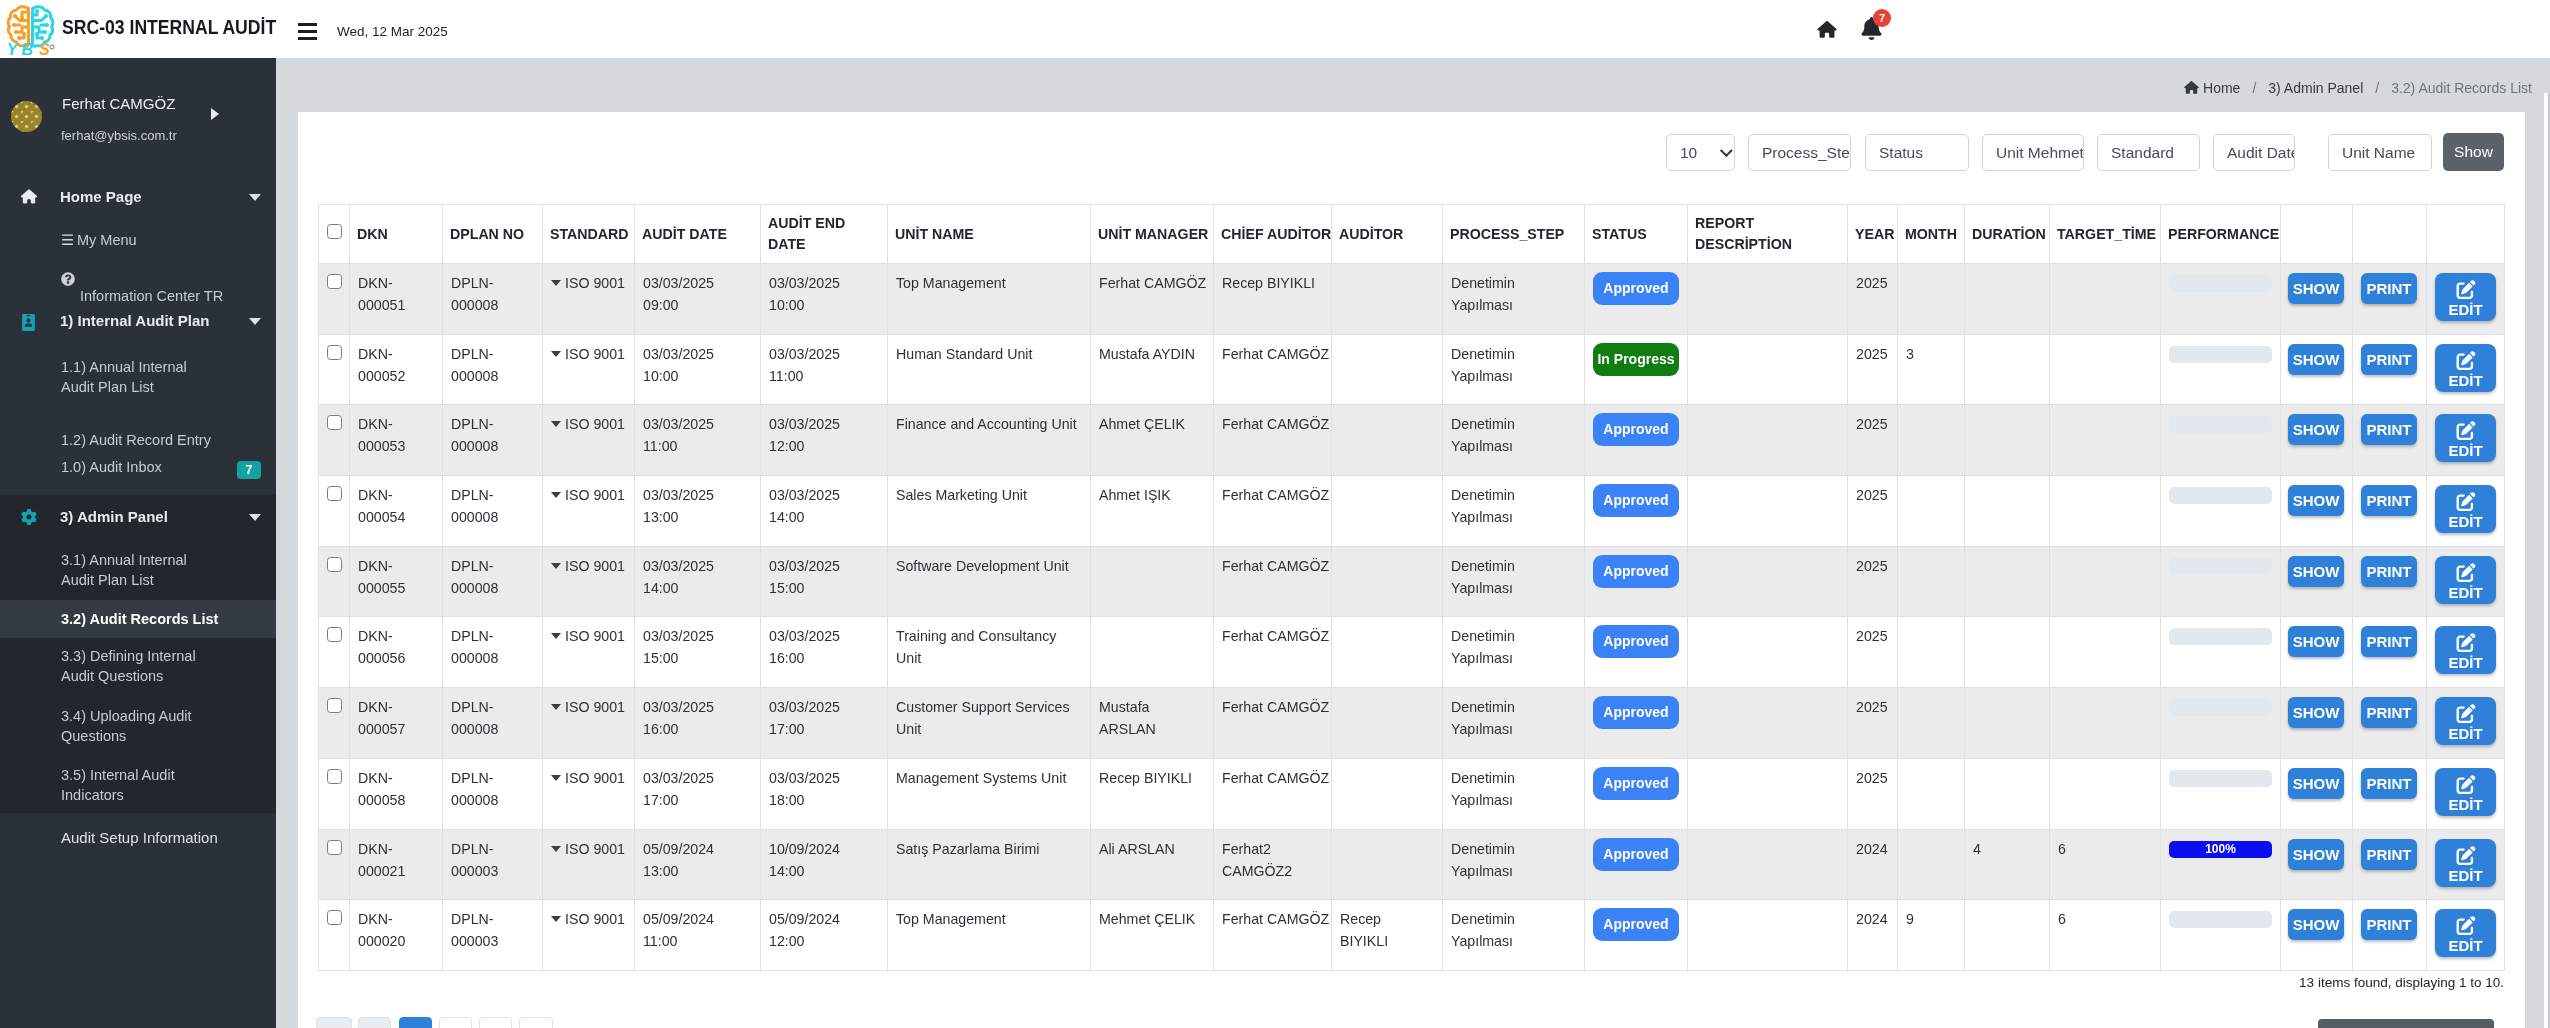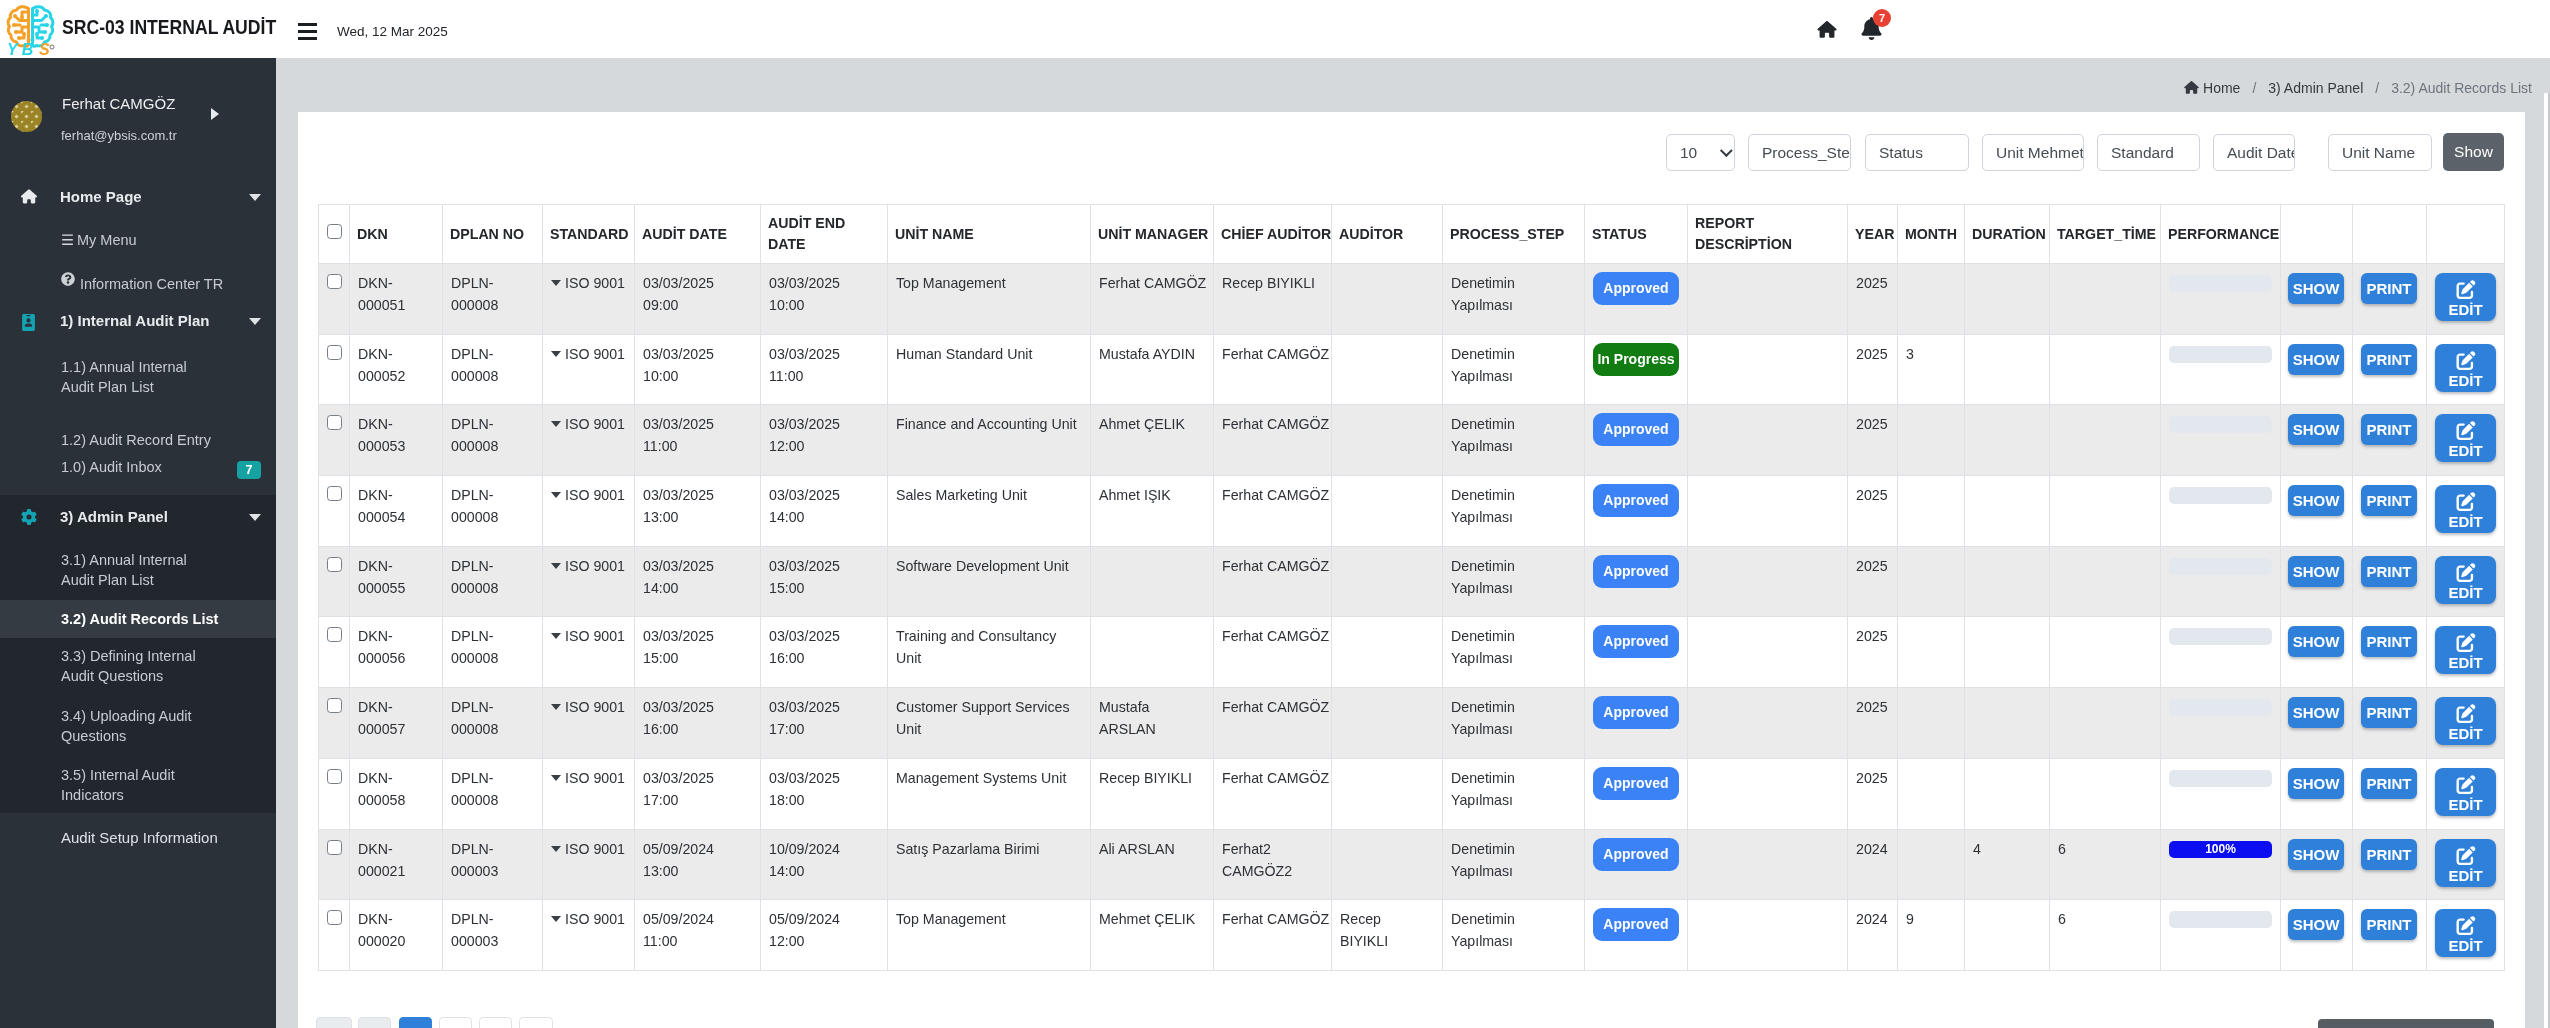--- a/index.html
+++ b/index.html
@@ -154,21 +154,21 @@
       </svg>
     <div class="si" style="top:129px">Home Page</div>
     <div class="caret-d" style="top:136px"></div>
 
     <span class="ss" style="top:172px;left:61px;color:#d2d7db">☰</span>
     <div class="ss" style="top:172px;left:77px">My Menu</div>
 
     <svg class="sicon" style="top:214px;left:61px" width="14" height="14" viewBox="0 0 512 512">
         <path fill="#ccd1d6" d="M504 256c0 136.997-111.043 248-248 248S8 392.997 8 256C8 119.083 119.043 8 256 8s248 111.083 248 248zM262.655 90c-54.497 0-89.255 22.957-116.549 63.758-3.536 5.286-2.353 12.415 2.715 16.258l34.699 26.31c5.205 3.947 12.621 3.008 16.665-2.122 17.864-22.658 30.113-35.797 57.303-35.797 20.429 0 45.698 13.148 45.698 32.958 0 14.976-12.363 22.667-32.534 33.976C247.128 238.528 216 254.941 216 296v4c0 6.627 5.373 12 12 12h56c6.627 0 12-5.373 12-12v-1.333c0-28.462 83.186-29.647 83.186-106.667 0-58.002-60.165-102-116.531-102zM256 338c-25.365 0-46 20.635-46 46 0 25.364 20.635 46 46 46s46-20.636 46-46c0-25.365-20.635-46-46-46z"></path>
       </svg>
-    <div class="ss" style="top:216px;left:80px">Information Center TR</div>
+    <div class="ss" style="top:228px;left:80px">Information Center TR</div>
 
     <svg class="sicon" style="top:256px;left:22px" width="13" height="17" viewBox="0 0 384 512">
         <path fill="#14a3b2" d="M384 48V464c0 26.5-21.5 48-48 48H48c-26.5 0-48-21.5-48-48V48C0 21.5 21.5 0 48 0H336c26.5 0 48 21.5 48 48zM192 256a64 64 0 1 0 0-128 64 64 0 1 0 0 128zm-32 32c-44.2 0-80 35.8-80 80c0 8.8 7.2 16 16 16H288c8.8 0 16-7.2 16-16c0-44.2-35.8-80-80-80H160zM144 32a16 16 0 1 0 0 32h96a16 16 0 1 0 0-32H144z"></path>
       </svg>
     <div class="si" style="top:253px">1) Internal Audit Plan</div>
     <div class="caret-d" style="top:260px"></div>
 
     <div class="ss" style="top:299px">1.1) Annual Internal<br>Audit Plan List</div>
     <div class="ss" style="top:372px">1.2) Audit Record Entry</div>
     <div class="ss" style="top:399px">1.0) Audit Inbox</div>
@@ -515,20 +515,21 @@
           </td>
 <td style="text-align:center;padding:9px 0"><span class="btn btn1">SHOW</span></td>
 <td style="text-align:center;padding:9px 0"><span class="btn btn1">PRINT</span></td>
 <td style="text-align:center;padding:9px 0"><span class="btn btn-edit"><svg width="20" height="19" viewBox="0 0 512 512" style="display:block;margin:2px auto 1px">
                 <path fill="#fff" d="M471.6 21.7c-21.9-21.9-57.3-21.9-79.2 0L362.3 51.7l97.9 97.9 30.1-30.1c21.9-21.9 21.9-57.3 0-79.2L471.6 21.7zm-299.2 220c-6.1 6.1-10.8 13.6-13.5 21.9l-29.6 88.8c-2.9 8.6-.6 18.1 5.8 24.6s15.9 8.7 24.6 5.8l88.8-29.6c8.2-2.7 15.7-7.4 21.9-13.5L437.7 172.3 339.7 74.3 172.4 241.7zM96 64C43 64 0 107 0 160V416c0 53 43 96 96 96H352c53 0 96-43 96-96V320c0-17.7-14.3-32-32-32s-32 14.3-32 32v96c0 17.7-14.3 32-32 32H96c-17.7 0-32-14.3-32-32V160c0-17.7 14.3-32 32-32h96c17.7 0 32-14.3 32-32s-14.3-32-32-32H96z"></path>
               </svg>EDİT</span></td>
 </tr>
 </tbody>
     </table>
 
+  <div id="found">13 items found, displaying 1 to 10.</div>
   <div class="pg dis" style="left:316px;width:36px"></div>
   <div class="pg dis" style="left:358px;width:33px"></div>
   <div class="pg act" style="left:399px;width:33px"></div>
   <div class="pg" style="left:439px;width:33px"></div>
   <div class="pg" style="left:479px;width:33px"></div>
   <div class="pg" style="left:519px;width:34px"></div>
   <div id="dkbtn"></div>
   <div id="rstrip"></div>
 </div>
 

